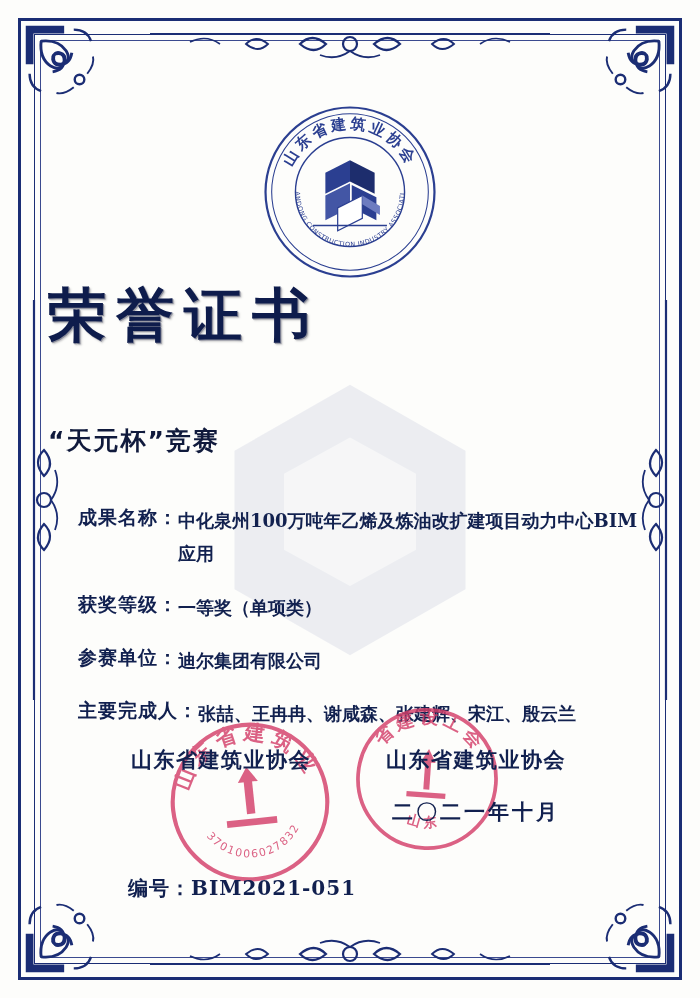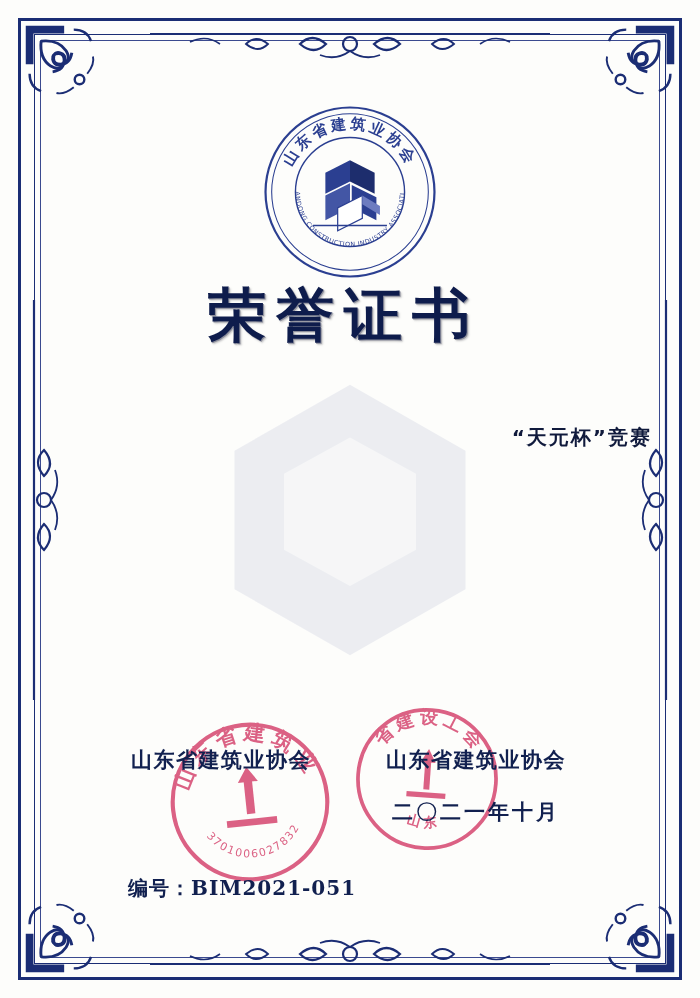--- a/index.html
+++ b/index.html
@@ -103,21 +103,20 @@
     height: 176px;
   }
   .emblem-wrap svg { display:block; width:100%; height:100%; }
 
   
   .cert-title {
     position: absolute;
     left: 0;
     right: 12px;
     top: 232px;
-    text-align: center;
     font-family: "DejaVu Serif", serif;
     font-size: 58px;
     line-height: 1.08;
     letter-spacing: 10px;
     font-weight: 700;
     color: #0e1c4c;
     text-shadow: 1px 1px 0 #8d8f9c, 2px 2px 2px rgba(80,80,90,0.35);
   }
 
   .award-line1 {
@@ -130,23 +129,23 @@
     font-size: 25px;
     font-weight: 700;
     letter-spacing: 0.5px;
     color: #101a3c;
   }
   .award-line2 {
     position: absolute;
     left: 0;
     right: 0;
     top: 372px;
-    text-align: right;
+    text-align: left;
     font-family: "DejaVu Sans", sans-serif;
-    font-size: 20px;
+    font-size: 25px;
     font-weight: 700;
     letter-spacing: 2px;
     color: #101a3c;
   }
 
   
   .fields {
     position: absolute;
     left: 30px;
     right: 14px;
@@ -386,20 +385,43 @@
           <polygon points="114,104 134,116 134,126 114,114" fill="#6d7cc0"></polygon>
         </g>
         <path d="M58 138 h84" stroke="#2b3f91" stroke-width="1.6" fill="none"></path>
       </svg>
     </div>
 
     <div class="cert-title">荣誉证书</div>
 
     <div class="award-line2">“天元杯”竞赛</div>
 
+    <div class="fields">
+
+      <div class="field-row">
+        <div class="field-label">成果名称：</div>
+        <div class="field-value indent-wrap">中化泉州100万吨年乙烯及炼油改扩建项目动力中心BIM应用</div>
+      </div>
+
+      <div class="field-row">
+        <div class="field-label">获奖等级：</div>
+        <div class="field-value">一等奖（单项类）</div>
+      </div>
+
+      <div class="field-row">
+        <div class="field-label">参赛单位：</div>
+        <div class="field-value">迪尔集团有限公司</div>
+      </div>
+
+      <div class="field-row">
+        <div class="field-label">主要完成人：</div>
+        <div class="field-value">张喆、王冉冉、谢咸森、张建辉、宋江、殷云兰</div>
+      </div>
+
+    </div>
 
     <div class="seal seal-left">
       <svg viewBox="0 0 200 200">
         <defs>
           <path id="sealArcL" d="M 26 100 A 74 74 0 0 1 174 100"></path>
           <path id="sealArcLb" d="M 34 100 A 66 66 0 0 0 166 100"></path>
         </defs>
         <circle cx="100" cy="100" r="92" fill="none" stroke="#d4406a" stroke-width="5"></circle>
         <text font-family="DejaVu Sans, sans-serif" font-size="25" font-weight="bold" fill="#d4406a" letter-spacing="7">
           <textPath href="#sealArcL" startOffset="50%" text-anchor="middle">山东省建筑业</textPath>

